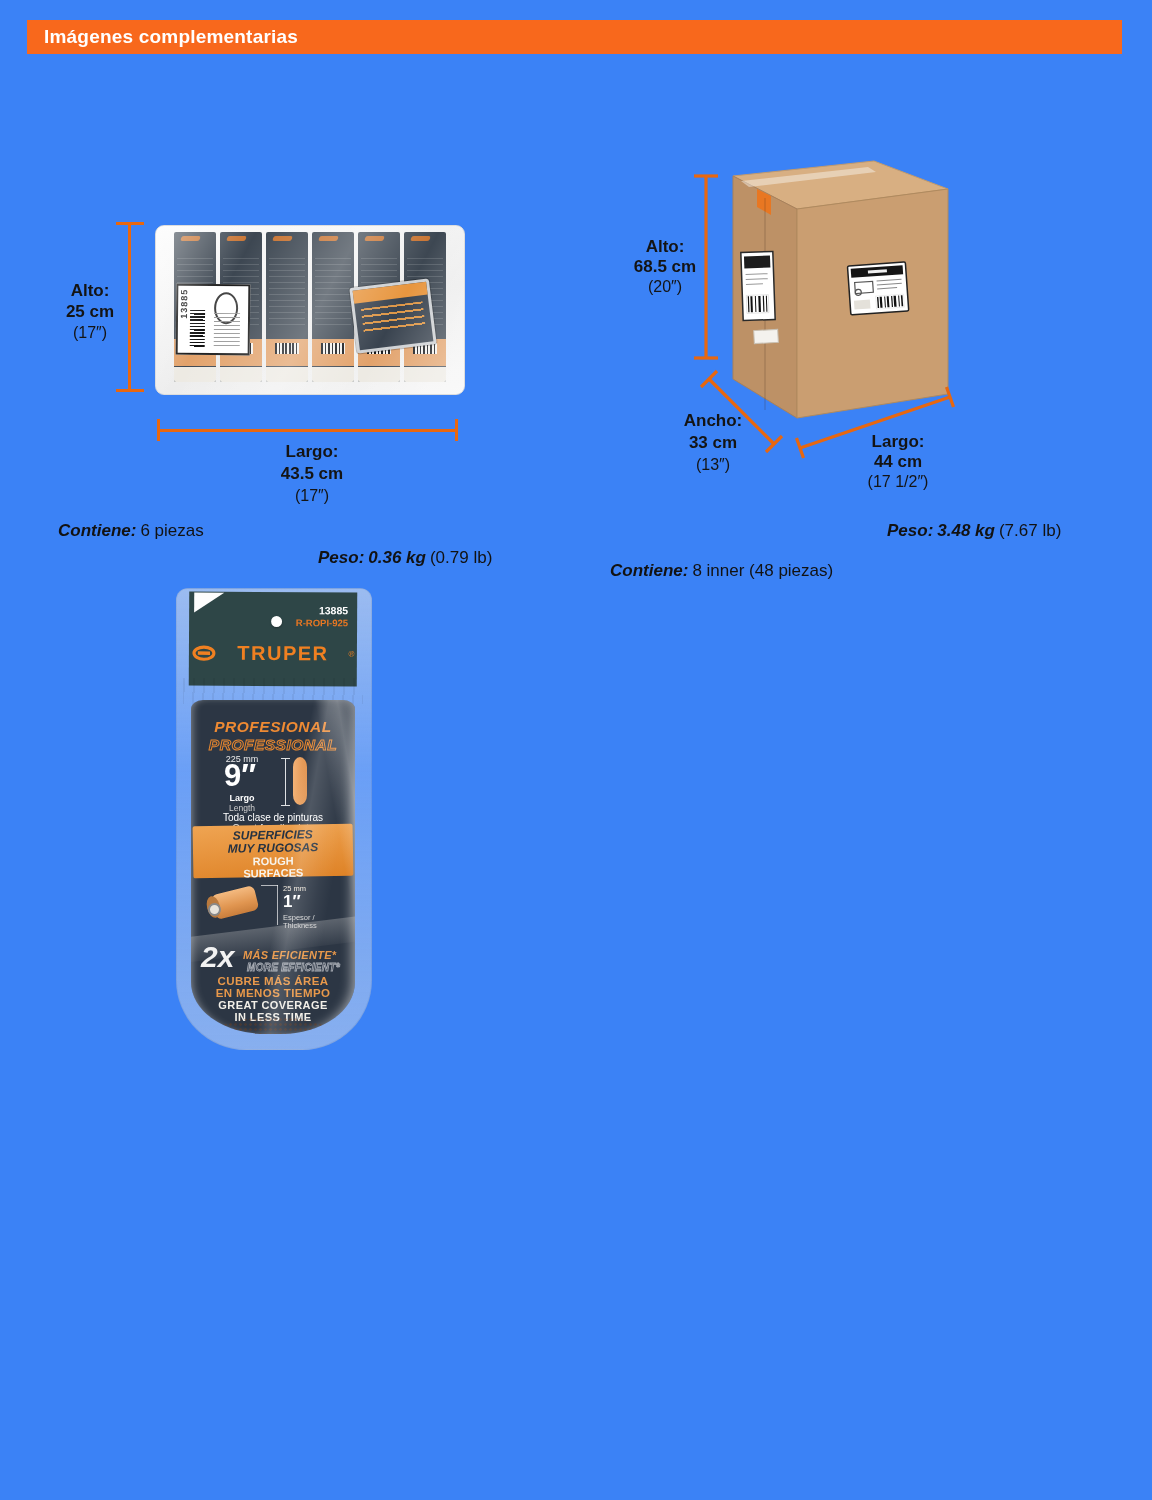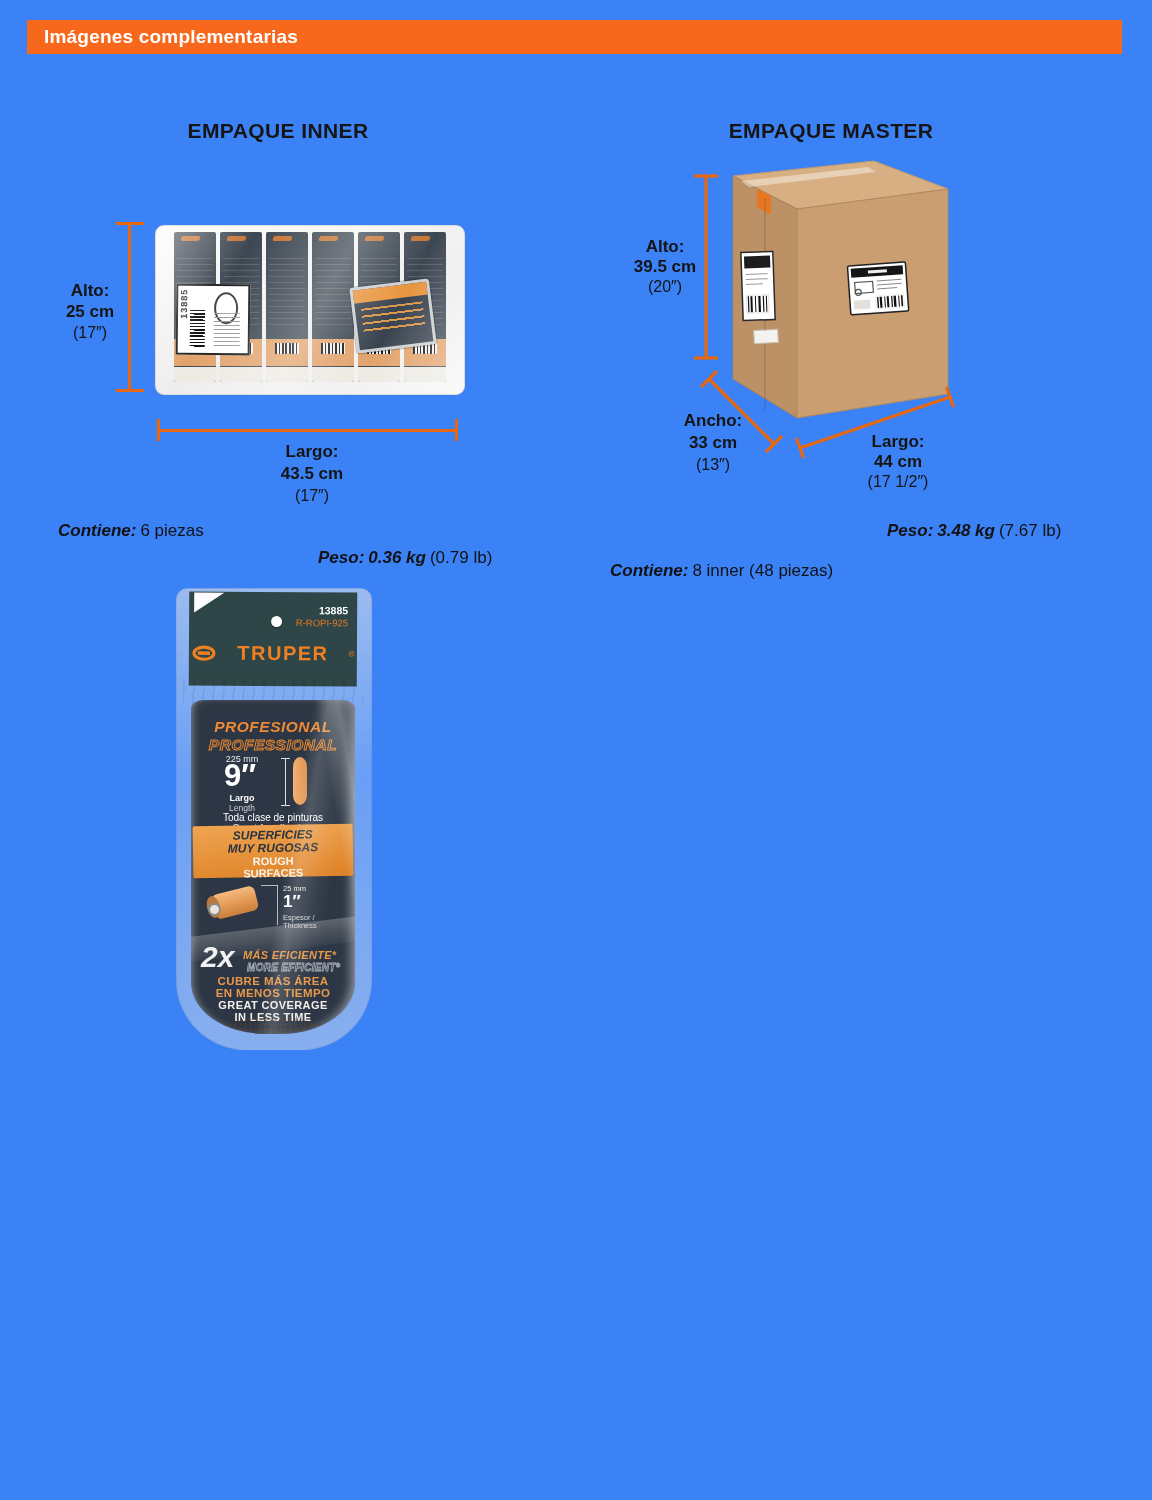--- a/index.html
+++ b/index.html
@@ -48,21 +48,21 @@
   .stk-lines{position:absolute;left:6px;right:6px;top:19px;height:26px;background:
          repeating-linear-gradient(180deg,rgba(240,160,70,.9) 0 2px,transparent 2px 7px);}
   
   .prod-bagback{left:-7px;top:-2px;width:194px;height:460px;border-radius:12px 12px 70px 70px;
         background:linear-gradient(180deg,rgba(235,235,235,.55),rgba(248,248,248,.25) 40%,rgba(230,230,230,.45));
         border:1px solid rgba(0,0,0,.06);}
   .prod-card{left:6px;top:2px;width:168px;height:94px;background:#2E4647;transform:rotate(.3deg);}
   .prod-flap{left:5px;top:1px;width:0;height:0;border-top:20px solid #fdfdfd;border-right:30px solid transparent;}
   .prod-hole{left:82px;top:24px;width:11px;height:11px;border-radius:50%;background:#fff;box-shadow:0 1px 2px rgba(0,0,0,.35);}
   .prod-sku{right:9px;top:12px;font-size:10.5px;font-weight:600;color:#fff;text-align:right;}
-  .prod-model{right:9px;top:25px;font-size:9.5px;font-weight:normal;color:#E87722;text-align:right;}
+  .prod-model{right:9px;top:25px;font-size:9.5px;font-weight:bold;color:#E87722;text-align:right;}
   .brand-row{left:0;top:50px;width:168px;display:flex;justify-content:center;align-items:center;gap:20px;}
   .brand-text{font-size:20px;font-weight:bold;color:#F08021;letter-spacing:1.5px;}
   .brand-reg{font-size:8px;color:#F08021;vertical-align:top;}
   .prod-neck{left:0px;top:88px;width:180px;height:26px;background:linear-gradient(#F6F3ED,#E2DED5);
        background-image:repeating-linear-gradient(92deg,rgba(0,0,0,.06) 0 2px,transparent 2px 10px);}
   .prod-body{left:8px;top:110px;width:164px;height:334px;background:#2C3644;overflow:hidden;
        border-radius:12px 12px 74px 74px / 9px 9px 52px 52px;
        box-shadow:inset 7px 0 9px -6px rgba(255,255,255,.45), inset -9px 0 12px -6px rgba(255,255,255,.55);}
   .body-sheen{left:0;top:0;right:0;bottom:0;pointer-events:none;background:
        linear-gradient(100deg,transparent 55%,rgba(255,255,255,.17) 62%,rgba(255,255,255,.05) 72%,transparent 78%),
@@ -116,22 +116,20 @@
       background-image:radial-gradient(rgba(120,60,20,.35) 1px,transparent 1.6px);background-size:5px 5px;}
 </style>
 </head>
 <body>
 
 <div id="canvas">
 
   <div class="abs banner"></div>
   <div class="abs banner-title">Imágenes complementarias</div>
 
-  <div class="abs sec-title" style="left:128px;top:119px;">EMPAQUE INNER</div>
-  <div class="abs sec-title" style="left:681px;top:119px;">EMPAQUE MASTER</div>
 
   <div class="abs bag">
     <div class="abs packs">
       <div class="pack">
           <div class="p-logo"></div>
           <div class="p-text"></div>
           <div class="p-orange"></div>
           <div class="p-bar"></div>
           <div class="p-white"></div>
         </div>
@@ -271,21 +269,21 @@
 
     <g stroke="#E8670F" stroke-width="3.2">
       <line x1="796.5" y1="438" x2="803.5" y2="458"></line>
       <line x1="800" y1="448" x2="950" y2="397"></line>
       <line x1="946.5" y1="387" x2="953.5" y2="407"></line>
     </g>
   </svg>
 
   <div class="abs dim-label" style="left:615px;top:237px;width:100px;line-height:20px;">
     <div>Alto:</div>
-    <div>39.5 cm</div>
+    <div>68.5 cm</div>
     <div class="imp">(20″)</div>
   </div>
   <div class="abs dim-label" style="left:663px;top:410px;width:100px;line-height:22px;">
     <div>Ancho:</div>
     <div>33 cm</div>
     <div class="imp">(13″)</div>
   </div>
   <div class="abs dim-label" style="left:848px;top:432px;width:100px;line-height:20px;">
     <div>Largo:</div>
     <div>44 cm</div>

